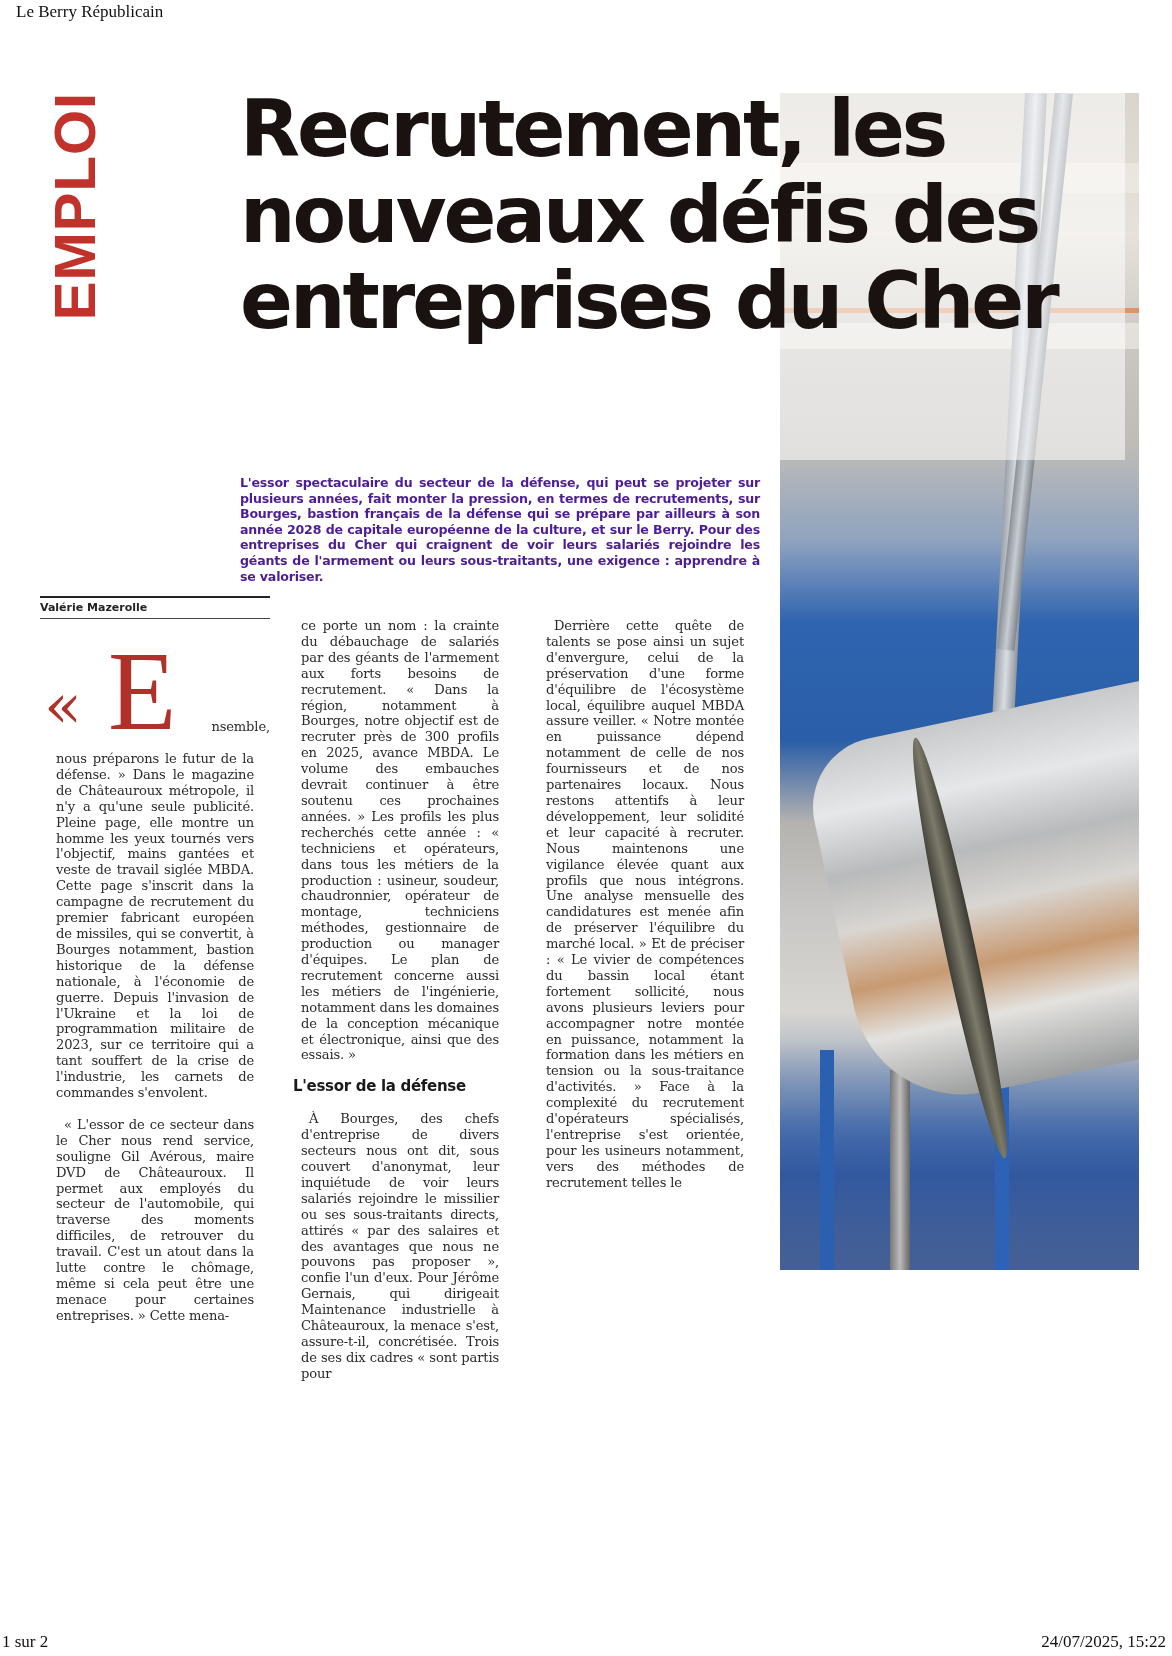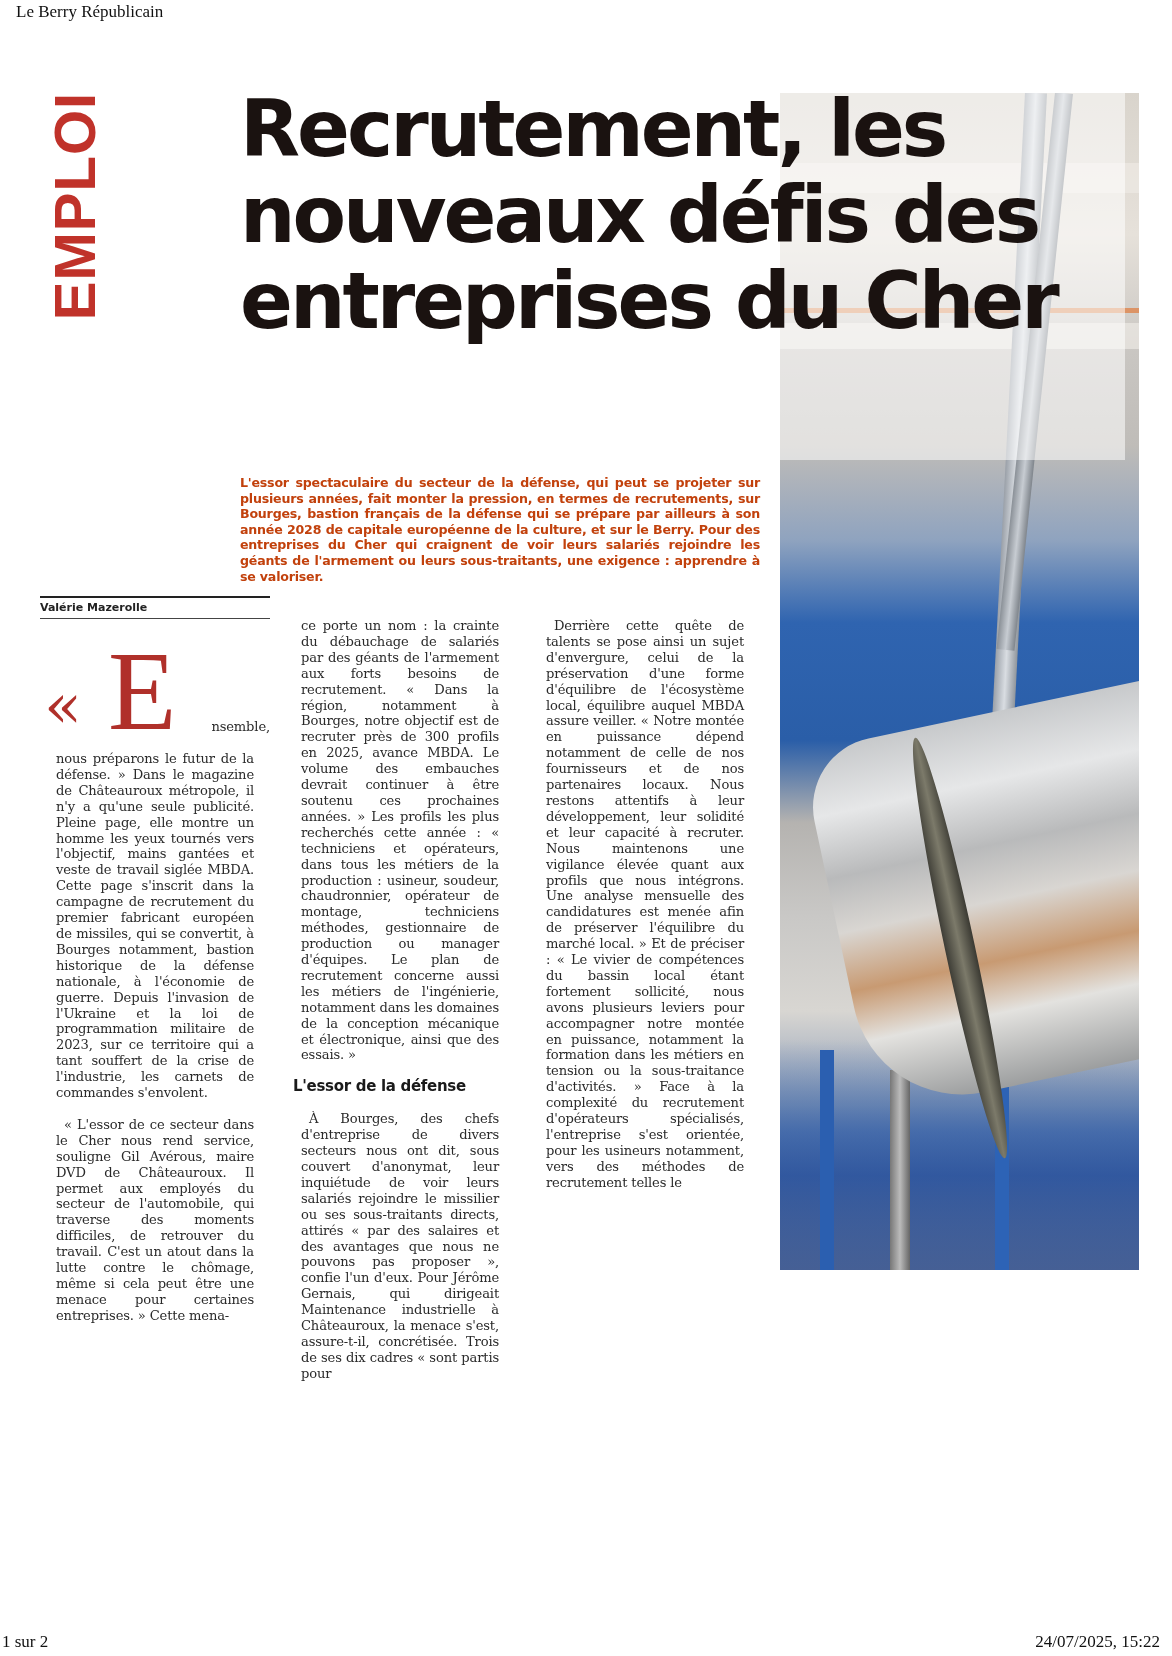--- a/index.html
+++ b/index.html
@@ -2,21 +2,21 @@
 <html><head>
 <meta charset="utf-8">
 <style>
   html, body { margin:0; padding:0; }
   body { width:1172px; height:1656px; background:#ffffff; position:relative; overflow:hidden; font-family:"Liberation Serif", serif; color:#222; }
   .print-header { position:absolute; top:2px; left:0; right:0; height:22px; font-family:"Liberation Serif", serif; font-size:17px; color:#111; }
   .print-header .left { position:absolute; left:16px; top:0; }
   .print-header .right { position:absolute; right:6px; top:0; }
   .print-footer { position:absolute; bottom:4px; left:0; right:0; height:22px; font-family:"Liberation Serif", serif; font-size:17px; color:#111; }
   .print-footer .left { position:absolute; left:2px; bottom:0; }
-  .print-footer .right { position:absolute; right:12px; bottom:0; }
+  .print-footer .right { position:absolute; right:6px; bottom:0; }
 
   
   .photo { position:absolute; left:780px; top:93px; width:359px; height:1177px; overflow:hidden;
     background: linear-gradient(180deg, #d9d4cc 0%, #e6e1da 12%, #c9c6c2 22%, #bfbcb8 30%, #8fa3bf 38%, #2f64b0 45%, #2a5ea8 55%, #b5b3b0 62%, #c9c8c6 70%, #d8d6d2 78%, #8a9bb6 86%, #34559a 92%, #6a7590 100%); }
   .photo .beam1 { position:absolute; left:0; top:70px; width:100%; height:30px; background:#eeeae4; opacity:.7; }
   .photo .beam2 { position:absolute; left:0; top:230px; width:100%; height:26px; background:#f2efe9; opacity:.6; }
   .photo .orange { position:absolute; left:0; top:215px; width:100%; height:5px; background:#e07a3c; opacity:.7; }
   .photo .strap1 { position:absolute; left:245px; top:0; width:22px; height:720px; background:linear-gradient(90deg,#9aa0a8,#d9dde2,#8f959c); transform:rotate(3deg); transform-origin:top; }
   .photo .strap2 { position:absolute; left:275px; top:0; width:18px; height:560px; background:linear-gradient(90deg,#8a9097,#c7ccd2,#7f858c); transform:rotate(6deg); transform-origin:top; }
   .photo .cylinder { position:absolute; left:20px; top:660px; width:420px; height:370px; border-radius:70px 0 0 110px;
@@ -32,21 +32,21 @@
 
   
   .kicker { position:absolute; left:46px; top:96px; width:58px; height:220px; }
   .kicker span { position:absolute; left:50%; top:50%; transform:translate(-50%,-50%) rotate(-90deg); font-family:"Liberation Sans", sans-serif; font-weight:bold; font-size:58px; color:#c0322a; letter-spacing:1px; white-space:nowrap; line-height:1; transform-origin:center; }
 
   
   .headline { position:absolute; left:240px; top:86px; width:880px; font-family:"DejaVu Sans", sans-serif; font-weight:bold; font-size:78px; line-height:86px; color:#1a1210; letter-spacing:-3px; z-index:2; }
   .headline div { white-space:nowrap; }
 
   
-  .chapo { position:absolute; left:240px; top:475px; width:520px; font-family:"DejaVu Sans", sans-serif; font-weight:bold; font-size:12.6px; line-height:15.6px; color:#c2410c; text-align:justify; letter-spacing:-0.2px; }
+  .chapo { position:absolute; left:240px; top:475px; width:520px; font-family:"DejaVu Sans", sans-serif; font-weight:bold; font-size:12.6px; line-height:15.6px; color:#4c1d95; text-align:justify; letter-spacing:-0.2px; }
 
   
   .byline { position:absolute; left:40px; top:596px; width:230px; border-top:2px solid #222; border-bottom:1px solid #444; padding:3px 0 4px; text-align:left; font-family:"DejaVu Sans", sans-serif; font-weight:bold; font-size:11px; color:#222; }
 
   
   .col { position:absolute; width:230px; font-family:"DejaVu Serif", serif; font-size:13.1px; line-height:15.9px; color:#2a2a2a; text-align:justify; hyphens:none; letter-spacing:-0.15px; }
   .col p { margin:16px; }
   .col p.indent { text-indent:8px; }
   .col1 { left:40px; top:643px; }
   .col2 { left:285px; top:602px; }

